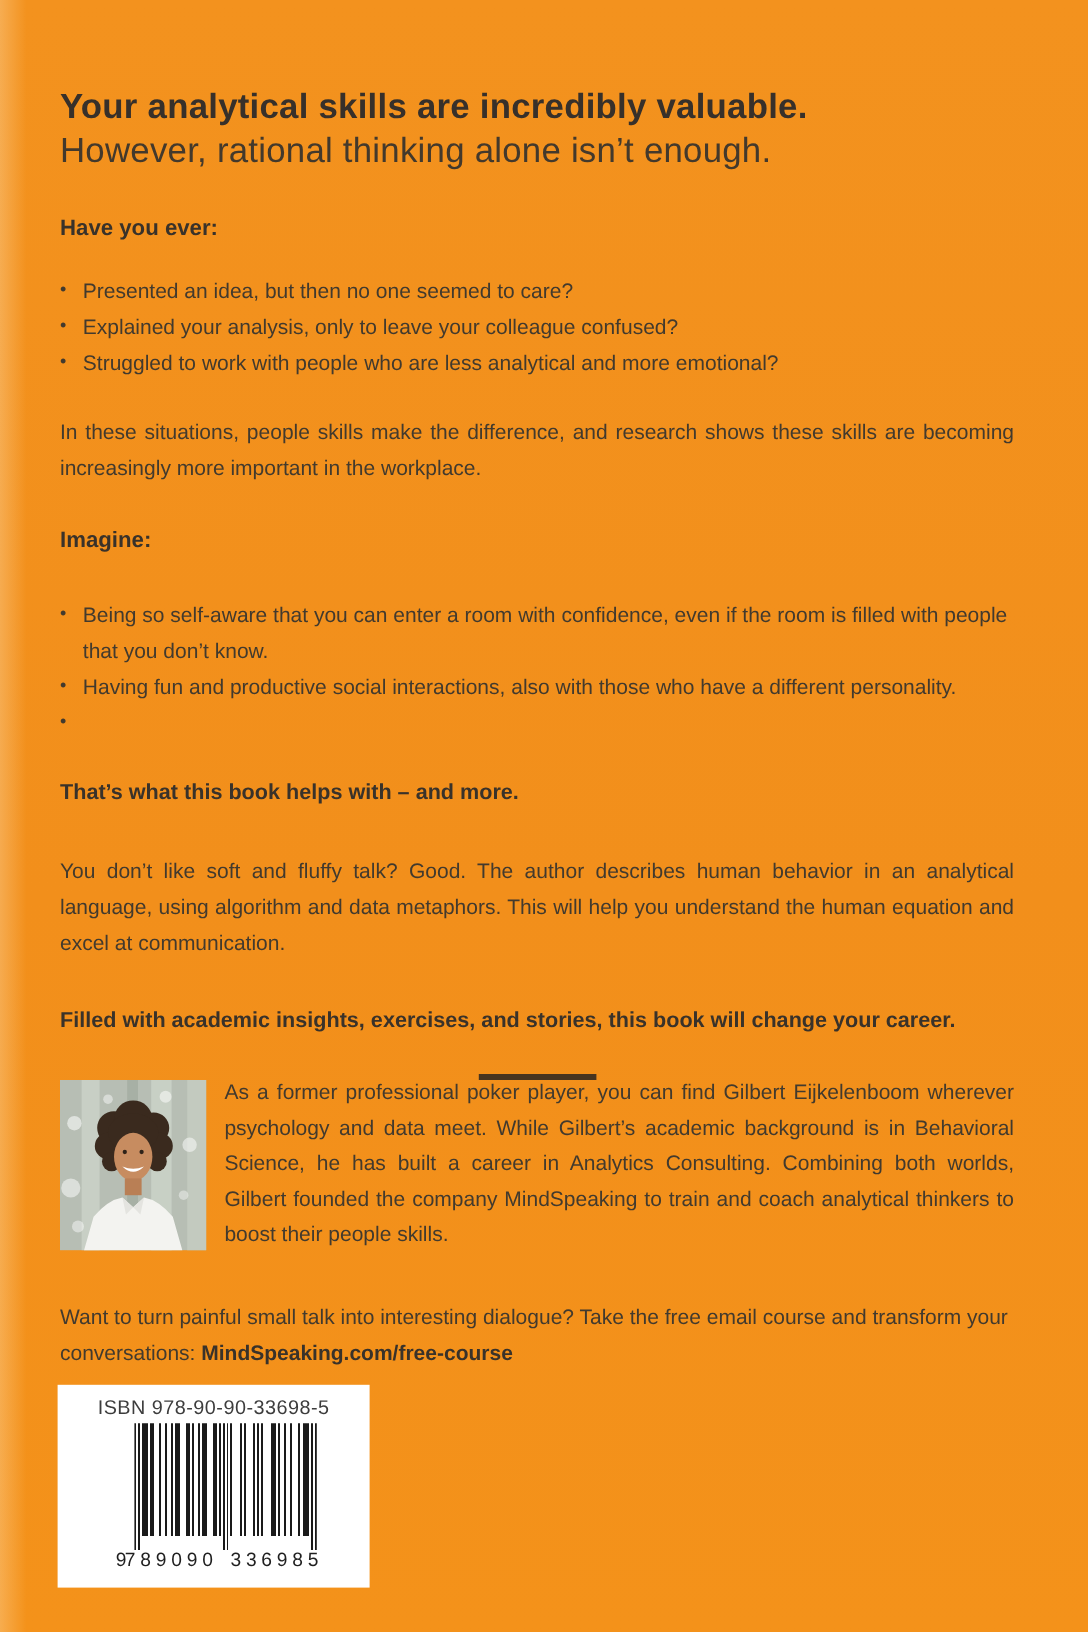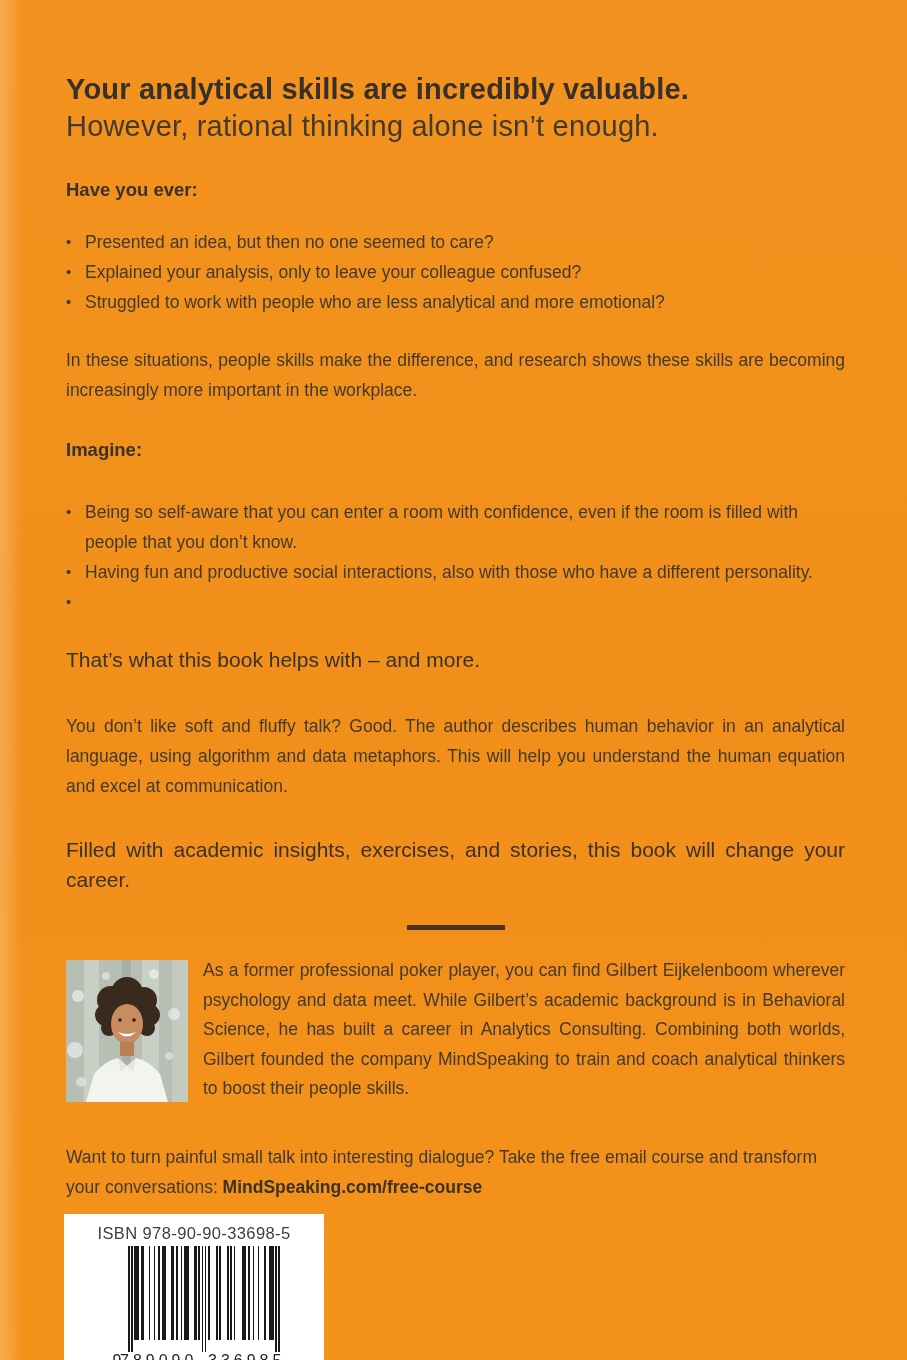--- a/index.html
+++ b/index.html
@@ -7,21 +7,21 @@
     width: 907px; height: 1360px;
     font-family: "Liberation Sans", sans-serif;
     overflow: hidden;
   }
   .page {
     position: relative;
     width: 907px; height: 1360px;
     background: linear-gradient(180deg, #F3921E 0%, #F28F1B 55%, #F4921A 100%);
     color: #423A2E;
     box-sizing: border-box;
-    padding: 0 62px 0 66px;
+    padding: 0 62px 0 50px;
   }
   .page::before {
     content: "";
     position: absolute; left: 0; top: 0; bottom: 0; width: 22px;
     background: linear-gradient(90deg, rgba(255,235,200,0.30), rgba(255,235,200,0));
     pointer-events: none;
   }
   .headline { margin-top: 0; padding-top: 71px; }
   .hl1 {
     font-size: 29px; line-height: 37px; font-weight: bold;
@@ -39,28 +39,28 @@
   .bullets li {
     display: flex; gap: 11px;
     font-size: 17.5px; line-height: 30px;
   }
   .dot { width: 8px; flex: none; font-size: 15px; }
   .para {
     margin: 28px 0 0 0;
     font-size: 17.5px; line-height: 30px;
     text-align: justify;
   }
-  .para-bold { font-weight: normal; color: #39322A; font-size: 21px; }
+  .para-bold { font-weight: bold; color: #39322A; font-size: 18px; }
   .mt36 { margin-top: 36px; }
   .mt34 { margin-top: 34px; }
   .divider {
     width: 98px; height: 5px; background: #47341F;
     margin: 30px auto 0 auto;
   }
-  .author { display: flex; gap: 15px; margin-top: 30px; }
+  .author { display: flex; gap: 15px; }
   .photo { flex: none; width: 122px; height: 142px; }
   .bio {
     font-size: 17.5px; line-height: 29.5px;
     text-align: justify; margin: -4px 0 0 0;
   }
   .cta { margin: 38px 0 0 0; font-size: 17.5px; line-height: 30px; }
   .cta b { color: #39322A; }
   .barcode-panel {
     width: 260px; height: 169px; background: #ffffff;
     margin-top: 12px; margin-left: -2px;

